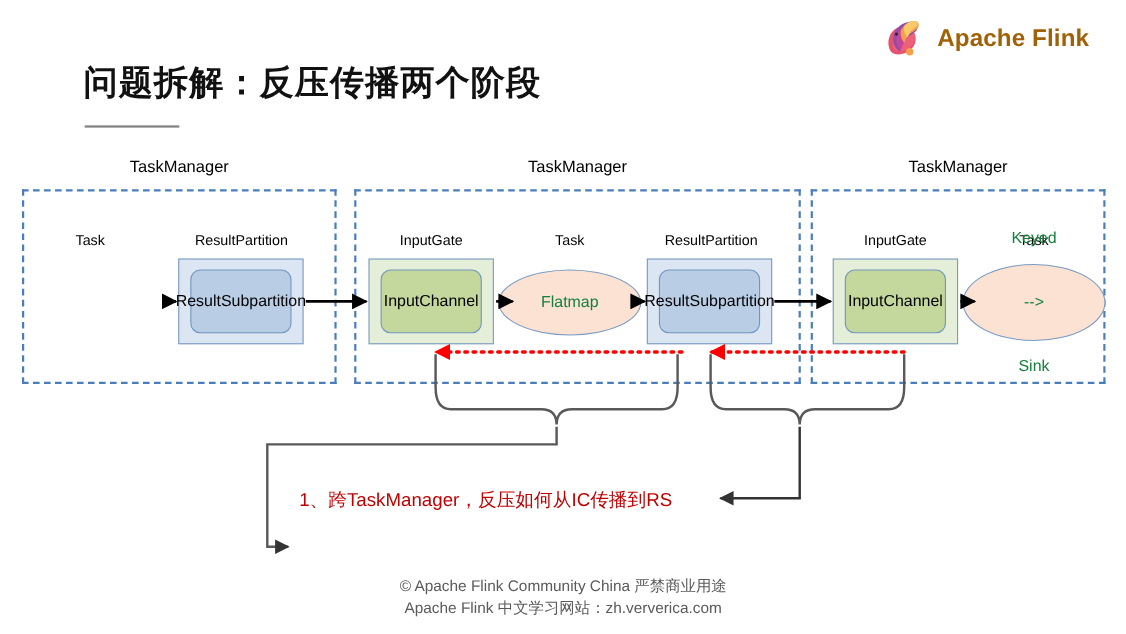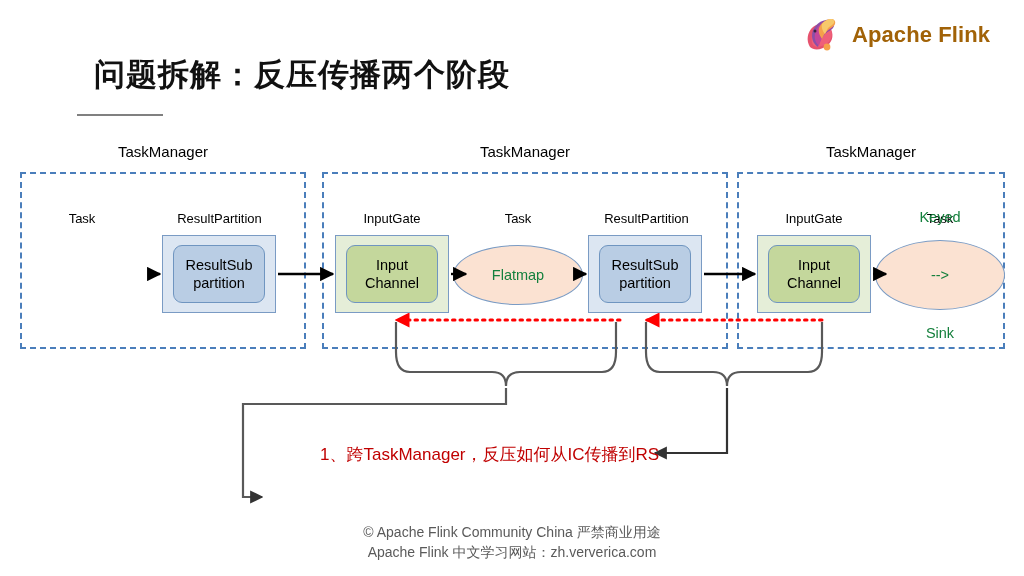--- a/index.html
+++ b/index.html
@@ -36,21 +36,20 @@
   }
   #slide-title {
     position: absolute;
     left: 76px;
     top: 54px;
     font-size: 31px;
     font-weight: bold;
     color: #111111;
     letter-spacing: 1px;
     white-space: nowrap;
-    margin-left: 18px;
   }
   #title-rule {
     position: absolute;
     left: 77px;
     top: 114px;
     width: 86px;
     height: 2px;
     background: #808080;
   }
   
@@ -103,21 +102,21 @@
     align-items: center;
     justify-content: center;
   }
   .outer-box.blue  { background: #dce6f2; }
   .outer-box.green { background: #e5eed8; }
   .inner-box {
     box-sizing: border-box;
     border: 1.4px solid #6f95c0;
     border-radius: 9px;
     display: flex;
-    flex-direction: column;
+    flex-direction: row;
     align-items: center;
     justify-content: center;
     font-size: 14.5px;
     color: #000000;
     line-height: 1.25;
     text-align: center;
   }
   .inner-box.blue  { background: #b9cde4; }
   .inner-box.green { background: #c4d79c; }
   .inner-box span { display: block; }
@@ -255,20 +254,20 @@
              Q 506 372 520 372 L 602 372 Q 616 372 616 352 L 616 322" fill="none" stroke="#595959" stroke-width="2.2"></path>
 
     <path d="M 646 322 L 646 352 Q 646 372 660 372 L 713 372 Q 727 372 727 386
              Q 727 372 741 372 L 808 372 Q 822 372 822 352 L 822 322" fill="none" stroke="#595959" stroke-width="2.2"></path>
 
     <path d="M 727 388 L 727 453 L 655 453" fill="none" stroke="#333333" stroke-width="2.2" marker-end="url(#ah-gray)"></path>
 
     <path d="M 506 388 L 506 404 L 243 404 L 243 497 L 262 497" fill="none" stroke="#595959" stroke-width="2.2" marker-end="url(#ah-gray)"></path>
   </svg>
 
-  <div class="note" style="left:272px; top:443px;margin-left:48px;">1、跨TaskManager，反压如何从IC传播到RS</div>
+  <div class="note" style="left:272px; top:443px;">1、跨TaskManager，反压如何从IC传播到RS</div>
 
   <div id="footer">
     <div>© Apache Flink Community China 严禁商业用途</div>
     <div>Apache Flink 中文学习网站：zh.ververica.com</div>
   </div>
 
 </div>
 
 </body></html>

